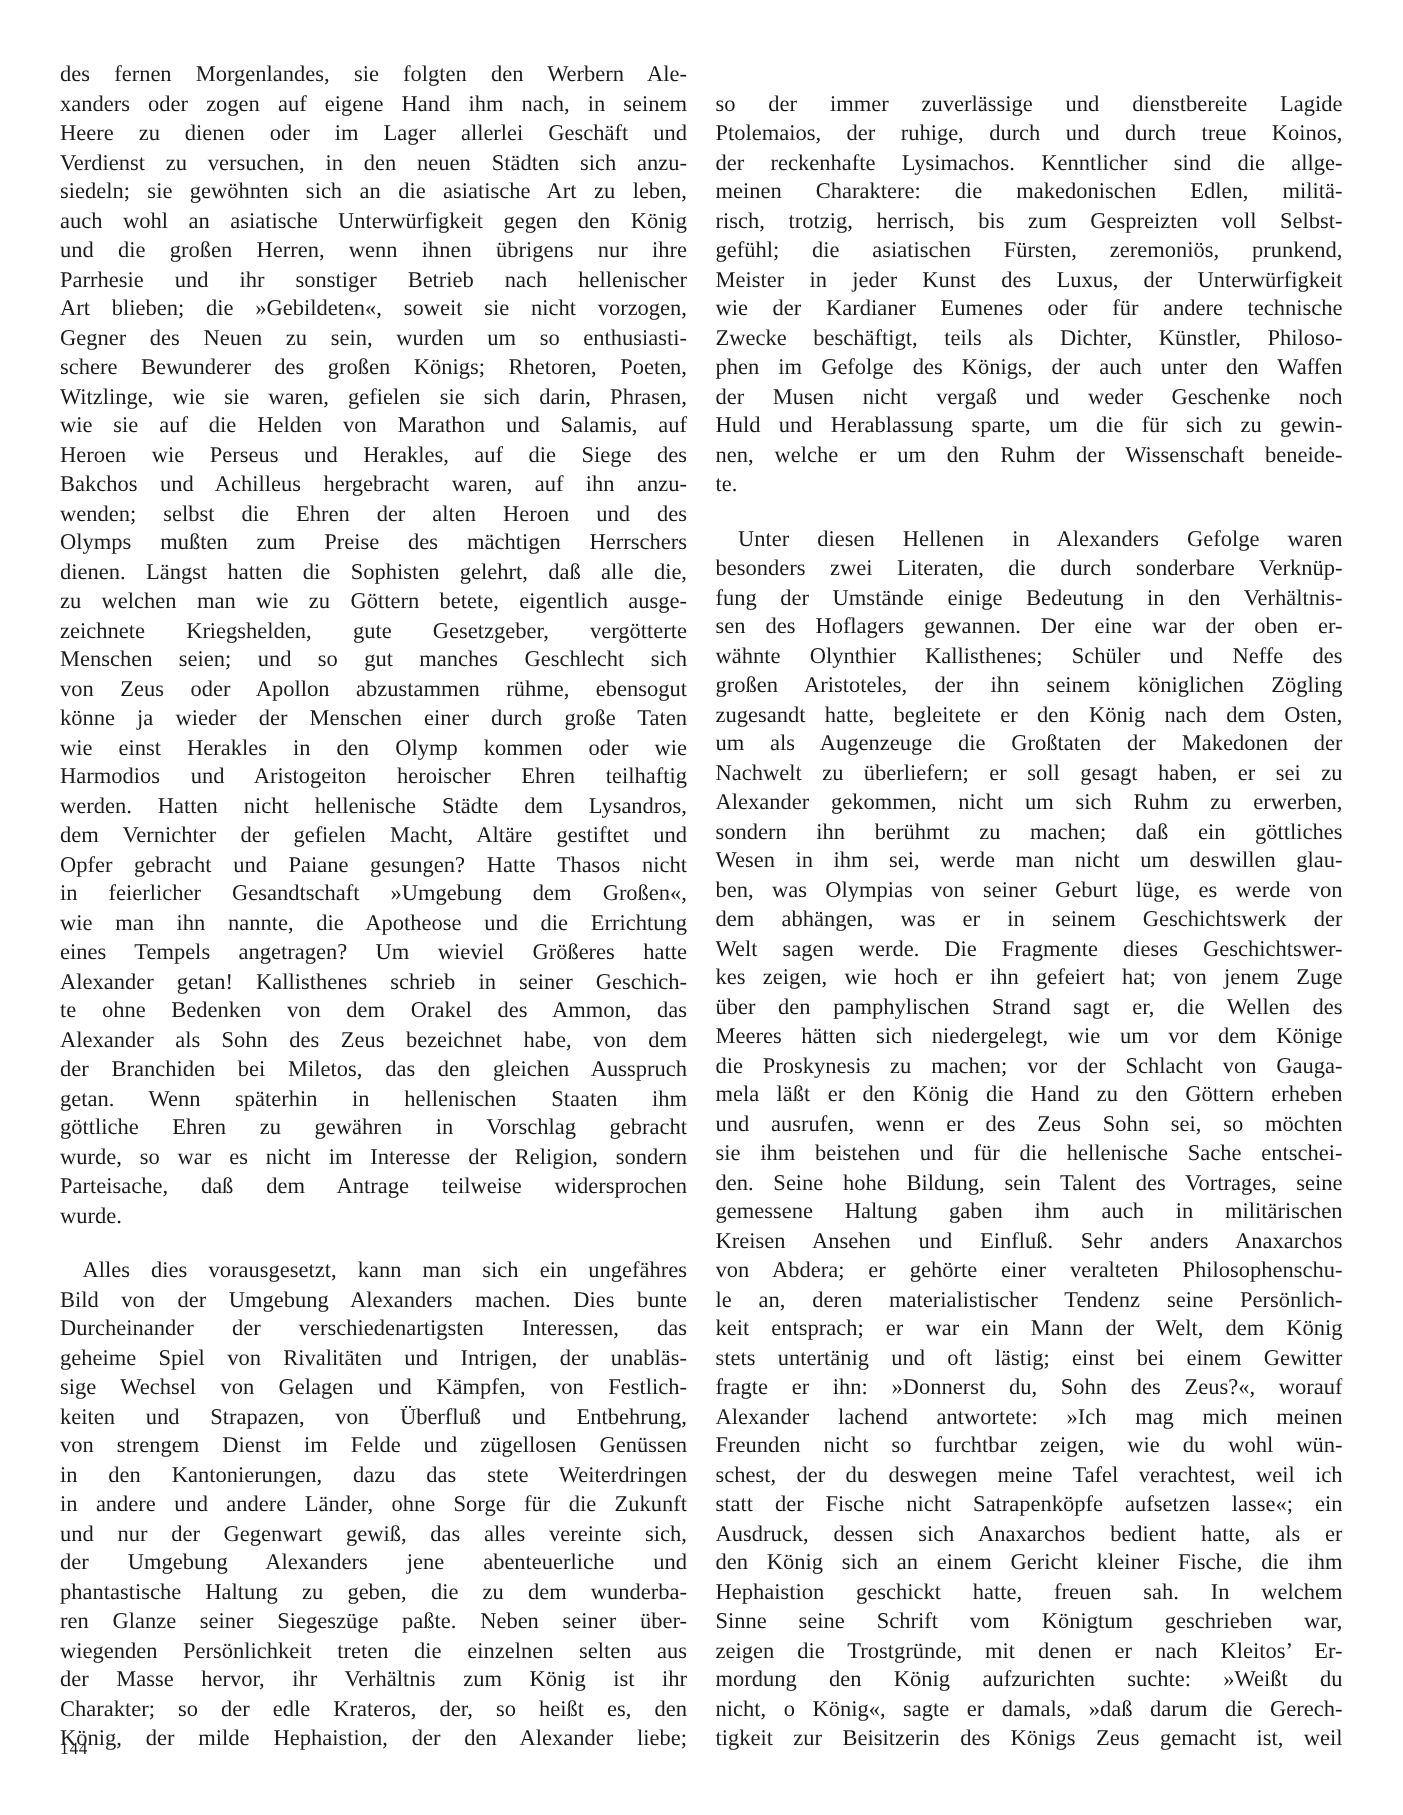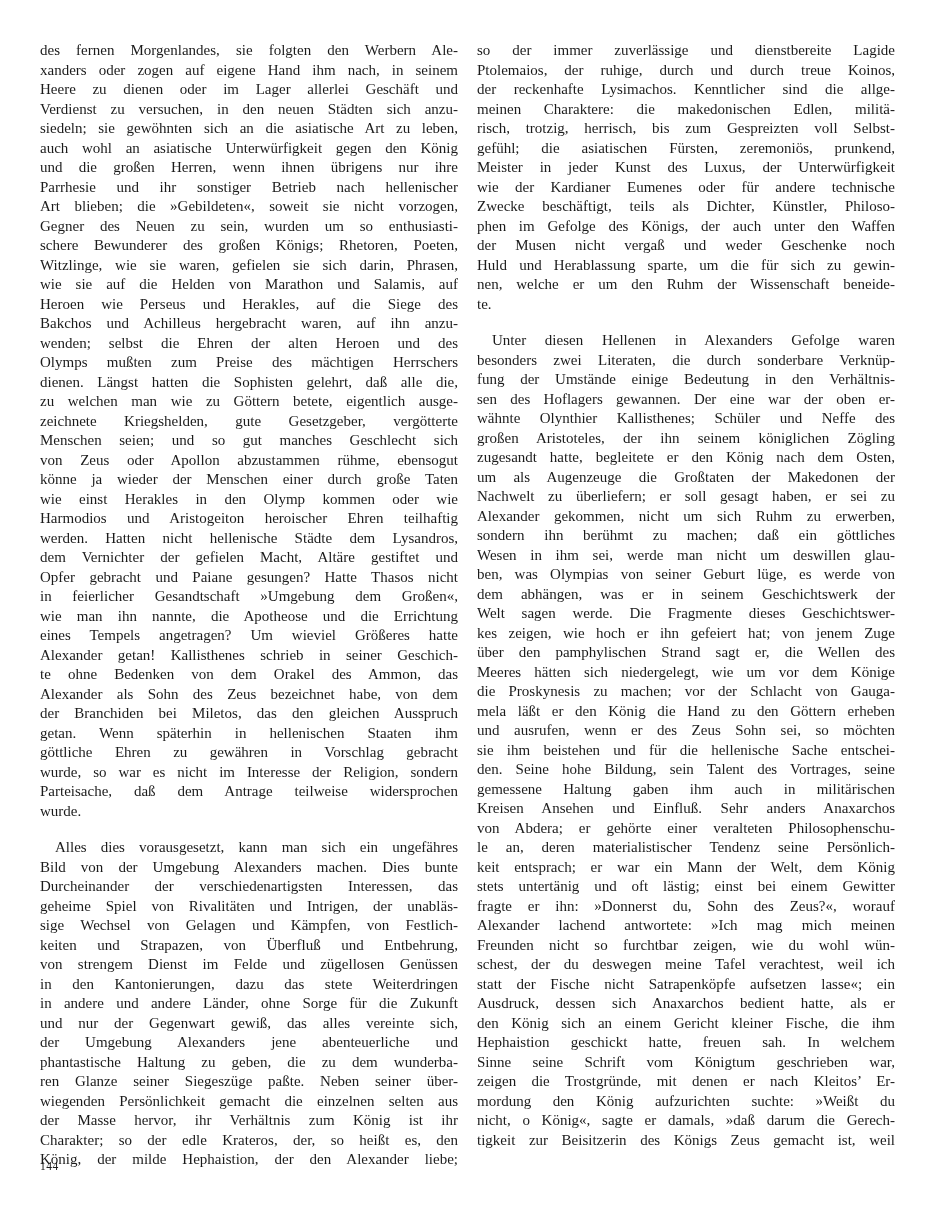--- a/index.html
+++ b/index.html
@@ -16,20 +16,21 @@
     color: #1b1b1b;
     overflow: hidden;
   }
   .columns {
     position: absolute;
     left: 40px;
     top: 41px;
     width: 855px;
     display: flex;
     gap: 19px;
+    align-items: flex-end;
   }
   .column {
     width: 418px;
   }
   .paragraph {
     margin: 0;
     padding: 0;
   }
   .line {
     font-size: 15px;
@@ -112,21 +113,21 @@
           <div class="line">geheime Spiel von Rivalitäten und Intrigen, der unabläs-</div>
           <div class="line">sige Wechsel von Gelagen und Kämpfen, von Festlich-</div>
           <div class="line">keiten und Strapazen, von Überfluß und Entbehrung,</div>
           <div class="line">von strengem Dienst im Felde und zügellosen Genüssen</div>
           <div class="line">in den Kantonierungen, dazu das stete Weiterdringen</div>
           <div class="line">in andere und andere Länder, ohne Sorge für die Zukunft</div>
           <div class="line">und nur der Gegenwart gewiß, das alles vereinte sich,</div>
           <div class="line">der Umgebung Alexanders jene abenteuerliche und</div>
           <div class="line">phantastische Haltung zu geben, die zu dem wunderba-</div>
           <div class="line">ren Glanze seiner Siegeszüge paßte. Neben seiner über-</div>
-          <div class="line">wiegenden Persönlichkeit gemacht die einzelnen selten aus</div>
+          <div class="line">wiegenden Persönlichkeit treten die einzelnen selten aus</div>
           <div class="line">der Masse hervor, ihr Verhältnis zum König ist ihr</div>
           <div class="line">Charakter; so der edle Krateros, der, so heißt es, den</div>
           <div class="line">König, der milde Hephaistion, der den Alexander liebe;</div>
         </div>
       </div>
     <div class="column">
         <div class="paragraph">
           <div class="line">so der immer zuverlässige und dienstbereite Lagide</div>
           <div class="line">Ptolemaios, der ruhige, durch und durch treue Koinos,</div>
           <div class="line">der reckenhafte Lysimachos. Kenntlicher sind die allge-</div>

